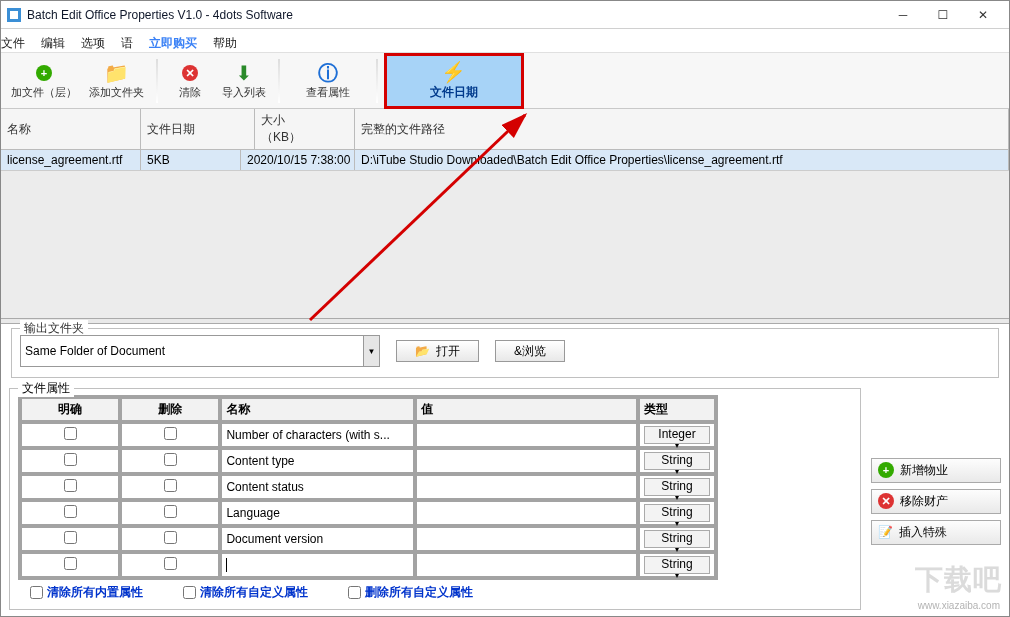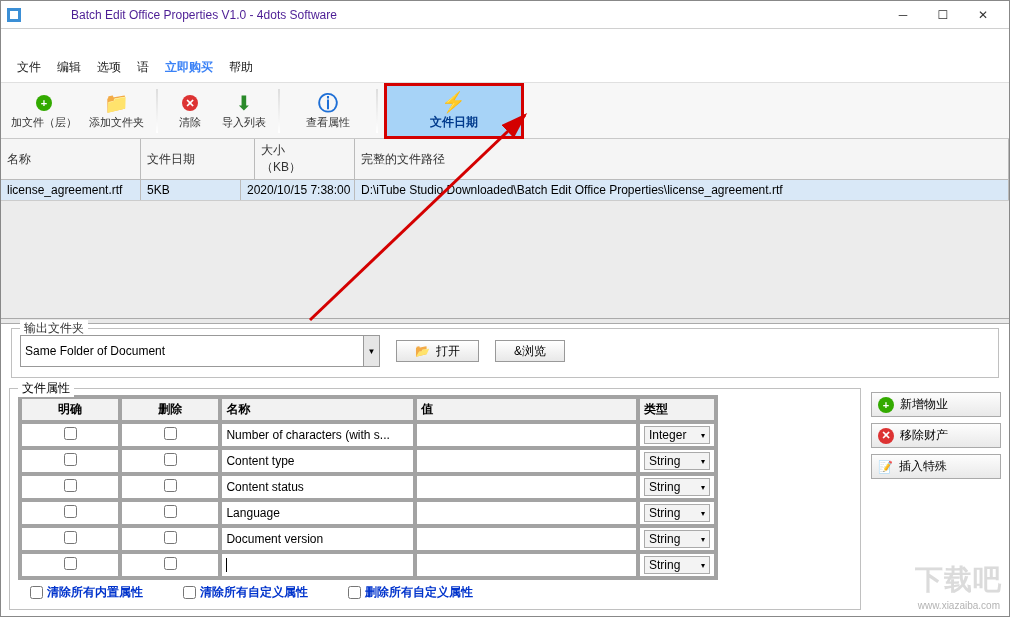--- a/index.html
+++ b/index.html
@@ -1,23 +1,23 @@
 <!DOCTYPE html>
 <html><head>
 <meta charset="utf-8">
 <style>
 * { box-sizing: border-box; margin: 0; padding: 0; }
 body { font-family: "Microsoft YaHei", "Segoe UI", Tahoma, sans-serif; font-size: 12px; background: #fff; color: #000; overflow: hidden; width: 1010px; height: 617px; position: relative; }
 .window { width: 1010px; height: 617px; border: 1px solid #888; background: #fff; display: flex; flex-direction: column; }
 .titlebar { height: 28px; background: #fff; display: flex; align-items: center; padding: 0 6px; border-bottom: 1px solid #d0d0d0; }
 .titlebar .app-icon { width: 14px; height: 14px; margin-right: 6px; display:inline-flex; align-items:center; justify-content:center; }
-.titlebar .title { flex: 1; font-size: 12px; color: #4c1d95; margin-left: 44px; }
+.titlebar .title { flex: 1; font-size: 12px; color: #0f172a; }
 .winbtns { display: flex; }
 .winbtn { width: 40px; height: 28px; display: flex; align-items: center; justify-content: center; color: #333; }
-.menubar { height: 24px; background: #fff; display: flex; align-items: flex-start; padding: 0 16px; gap: 16px; border-bottom: 1px solid #e0e0e0; margin-top: 30px; }
+.menubar { height: 24px; background: #fff; display: flex; align-items: flex-end; padding: 0 0; gap: 16px; border-bottom: 1px solid #e0e0e0; }
 .menubar span { font-size: 12px; color: #222; }
 .menubar .buynow { color: #3b82f6; font-weight: bold; }
 .toolbar { height: 56px; background: #f7f7f7; border-bottom: 1px solid #c9c9c9; display: flex; align-items: center; padding-left: 4px; }
 .tbtn { display: flex; flex-direction: column; align-items: center; justify-content: center; padding: 2px 4px; margin: 0 2px; min-width: 48px; height: 52px; }
 .tbtn .ico { width: 24px; height: 24px; display: flex; align-items: center; justify-content: center; font-size: 20px; }
 .tbtn .lbl { font-size: 11px; color: #333; white-space: nowrap; }
 .tsep { width: 2px; height: 44px; background: linear-gradient(#ddd,#fff); margin: 0 6px; }
 .editprop { border: 3px solid #d40000; background: #a7d3f7; width: 140px; height: 56px; display: flex; flex-direction: column; align-items: center; justify-content: center; position: relative; }
 .editprop .ico { font-size: 20px; }
 .editprop .lbl { font-size: 12px; font-weight: bold; color: #003a8c; }
@@ -29,31 +29,31 @@
 .grid-body { flex: 1; background: #ececec; }
 .col-name { width: 140px; } .col-size { width: 100px; } .col-date { width: 114px; } .col-path { flex: 1; }
 .split { height: 6px; background: #e9e9e9; border-top: 1px solid #aaa; border-bottom: 1px solid #aaa; }
 .outpanel { padding: 4px 10px; }
 .fieldset-out { border: 1px solid #c0c0c0; padding: 6px 0 10px 8px; margin-bottom: 6px; position: relative; }
 .fieldset-out .legend { position: absolute; top: -9px; left: 8px; background: #fff; padding: 0 4px; font-size: 12px; color: #333; }
 .outrow { display: flex; align-items: center; gap: 16px; }
 .combo { width: 360px; height: 32px; border: 1px solid #999; background: #fff; padding: 0 18px 0 4px; font-size: 12px; position: relative; display:flex; align-items:center;}
 .combo .dd { position: absolute; right: 0; top: 0; bottom: 0; width: 16px; background: #e6e6e6; border-left: 1px solid #999; display: flex; align-items: center; justify-content: center; font-size: 8px; }
 .btn { border: 1px solid #999; background: linear-gradient(#fff,#e8e8e8); padding: 2px 18px; font-size: 12px; display:flex; align-items:center; gap:6px; height:22px;}
-.props-wrap { display: flex; padding: 0 8px 6px 8px; gap: 10px; }
+.props-wrap { display: flex; padding: 0 8px 6px 8px; gap: 10px; align-items: center; }
 .props-left { flex: 1; border: 1px solid #c0c0c0; padding: 6px 8px 4px 8px; position: relative; }
 .props-left .legend { position: absolute; top: -9px; left: 8px; background: #fff; padding: 0 4px; font-size: 12px; }
 .ptable { width: 700px; border: 1px solid #999; border-collapse: collapse; }
 .ptable th, .ptable td { border: 4px solid #a3a3a3; font-size: 12px; padding: 2px 4px; text-align: left; height: 21px; }
 .ptable th { background: #f2f2f2; font-weight: bold; }
 .ptable .chkcol { width: 90px; text-align: center; }
 .ptable .namecol { width: 175px; }
 .ptable .valcol { width: 200px; }
 .ptable .typecol { width: 70px; }
-.typesel { border: 1px solid #aaa; background: #f3f3f3; display: flex; align-items: center; padding: 0 4px; justify-content: space-between; height: 18px; font-size: 12px; }
+.typesel { border: 1px solid #aaa; background: #f3f3f3; display: flex; align-items: center; padding: 0 4px; justify-content: space-between; height: 18px; font-size: 12px; flex-direction: column; }
 .typesel .dd { font-size: 8px; }
 .sidebtns { display: flex; flex-direction: column; gap: 6px; padding-top: 4px; }
 .sidebtn { width: 130px; border: 1px solid #aaa; background: linear-gradient(#fdfdfd,#e9e9e9); padding: 3px 6px; font-size: 12px; display: flex; align-items: center; gap: 6px; }
 .circle { width:16px; height:16px; border-radius:50%; display:inline-flex; align-items:center; justify-content:center; color:#fff; font-weight:bold; font-size:11px;}
 .green{background:#3a0;} .red{background:#d33;}
 .footer-checks { display: flex; gap: 40px; padding: 4px 12px; }
 .footer-checks label { color: #0033cc; font-weight: bold; display:flex; align-items:center; gap:4px; font-size:12px;}
 .arrow-svg { position: absolute; z-index: 50; pointer-events: none; }
 .watermark { position: absolute; right: 8px; bottom: 18px; font-size: 28px; font-weight: 900; color: rgba(200,200,200,0.65); font-family: Arial, sans-serif; letter-spacing:1px;}
 .wm-url { position:absolute; right:10px; bottom:6px; font-size:10px; color:rgba(160,160,160,0.8);}

